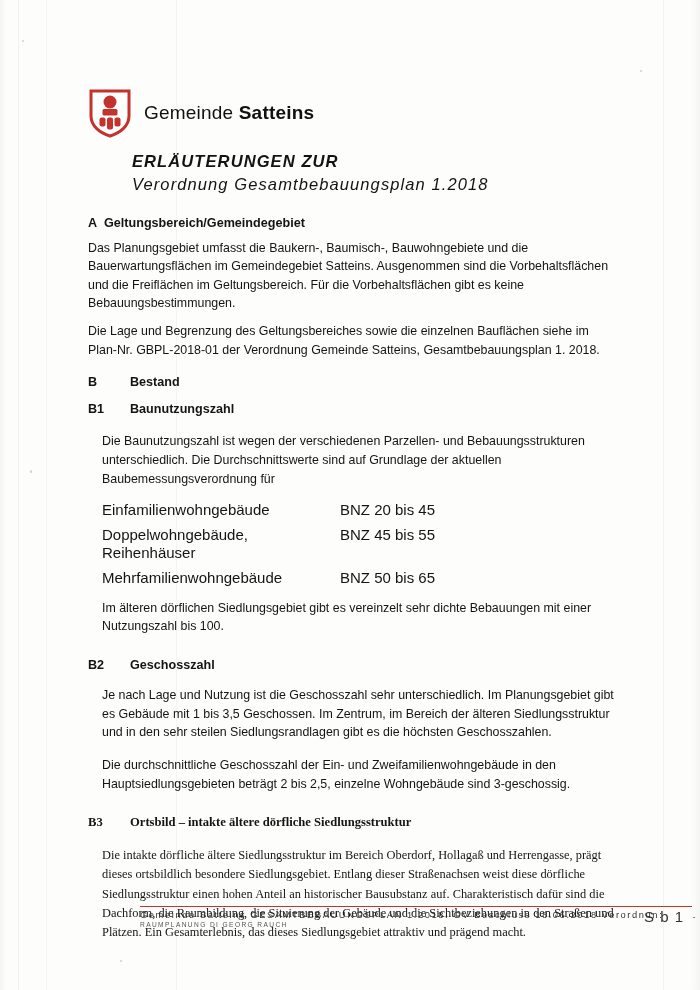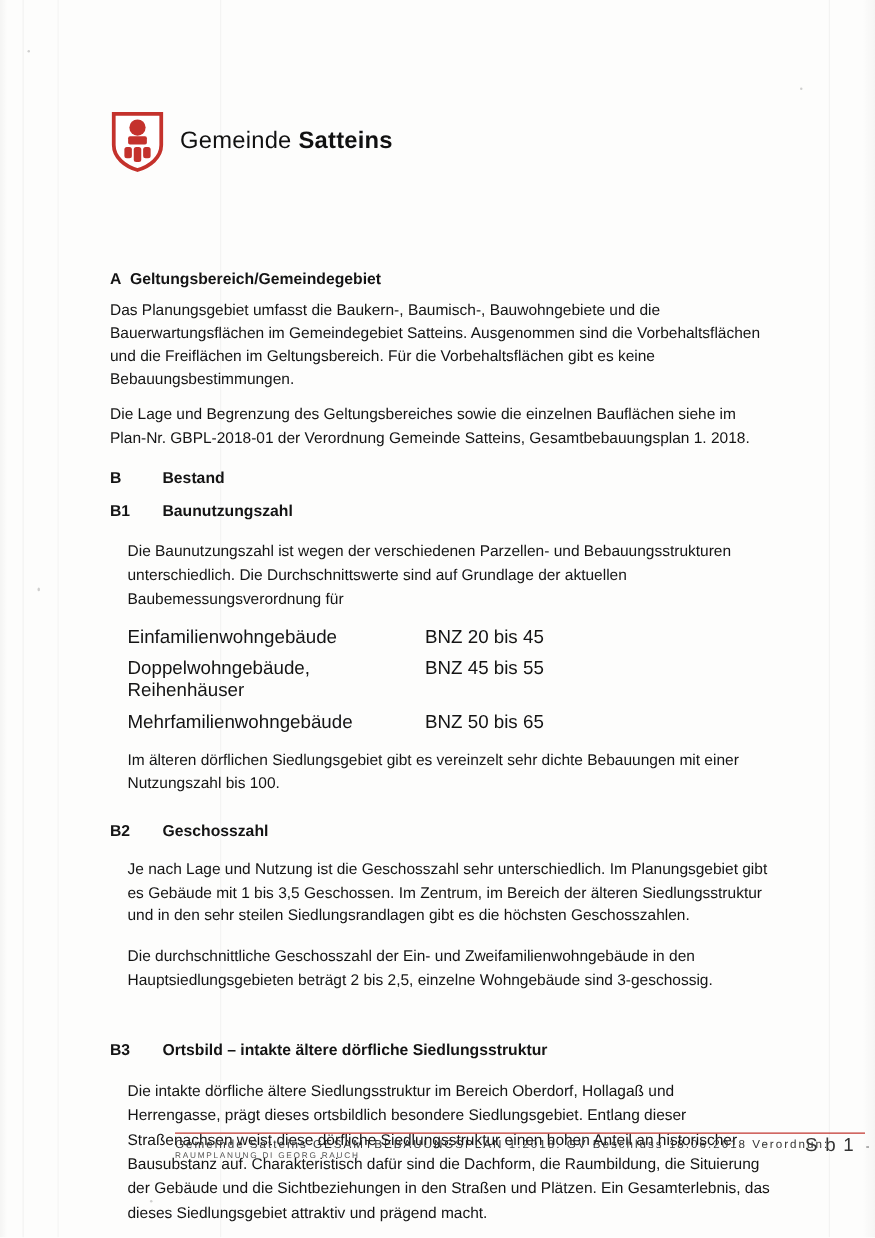--- a/index.html
+++ b/index.html
@@ -201,20 +201,24 @@
         <rect x="11.5" y="29.5" width="6" height="9" rx="2" fill="#c4322c"></rect>
         <rect x="26.5" y="29.5" width="6" height="9" rx="2" fill="#c4322c"></rect>
         <rect x="19" y="29.5" width="6" height="12" rx="2" fill="#c4322c"></rect>
       </svg>
     </div>
     <div class="muni-name">
       <span class="light">Gemeinde </span><span class="bold">Satteins</span>
     </div>
   </div>
 
+  <div class="title-block">
+    <div class="title-line1">ERLÄUTERUNGEN ZUR</div>
+    <div class="title-line2">Verordnung Gesamtbebauungsplan  1.2018</div>
+  </div>
 
   <div class="body">
 
     <div class="sec">
       <div class="sec-head tight">
         <span class="lbl">A</span>
         <span class="txt">Geltungsbereich/Gemeindegebiet</span>
       </div>
       <p class="para">Das Planungsgebiet umfasst die Baukern-, Baumisch-, Bauwohngebiete und die Bauerwartungsflächen im Gemeindegebiet Satteins. Ausgenommen sind die Vorbehaltsflächen und die Freiflächen im Geltungsbereich. Für die Vorbehaltsflächen gibt es keine Bebauungsbestimmungen.</p>
       <p class="para">Die Lage und Begrenzung des Geltungsbereiches sowie die einzelnen Bauflächen siehe im Plan-Nr. GBPL-2018-01 der Verordnung Gemeinde Satteins, Gesamtbebauungsplan 1. 2018.</p>
@@ -256,21 +260,21 @@
 
     <div class="sec" style="margin-top:20px;">
       <div class="sec-head">
         <span class="lbl">B2</span>
         <span class="txt">Geschosszahl</span>
       </div>
       <p class="para indent" style="margin-top:12px;">Je nach Lage und Nutzung ist die Geschosszahl sehr unterschiedlich. Im Planungsgebiet gibt es Gebäude mit 1 bis 3,5 Geschossen. Im Zentrum, im Bereich der älteren Siedlungsstruktur und in den sehr steilen Siedlungsrandlagen gibt es die höchsten Geschosszahlen.</p>
       <p class="para indent" style="margin-top:14px;">Die durchschnittliche Geschosszahl der Ein- und Zweifamilienwohngebäude in den Hauptsiedlungsgebieten beträgt 2 bis 2,5, einzelne Wohngebäude sind 3-geschossig.</p>
     </div>
 
-    <div class="sec" style="margin-top:38px;">
+    <div class="sec" style="margin-top:20px;font-family:Liberation Serif, serif;">
       <div class="sec-head">
         <span class="lbl">B3</span>
         <span class="txt">Ortsbild – intakte ältere dörfliche Siedlungsstruktur</span>
       </div>
       <p class="para indent" style="margin-top:14px; line-height:19.4px;">Die intakte dörfliche ältere Siedlungsstruktur im Bereich Oberdorf, Hollagaß und Herrengasse, prägt dieses ortsbildlich besondere Siedlungsgebiet. Entlang dieser Straßenachsen weist diese dörfliche Siedlungsstruktur einen hohen Anteil an historischer Bausubstanz auf. Charakteristisch dafür sind die Dachform, die Raumbildung, die Situierung der Gebäude und die Sichtbeziehungen in den Straßen und Plätzen. Ein Gesamterlebnis, das dieses Siedlungsgebiet attraktiv und prägend macht.</p>
     </div>
 
   </div>
 
   <div class="footer">

